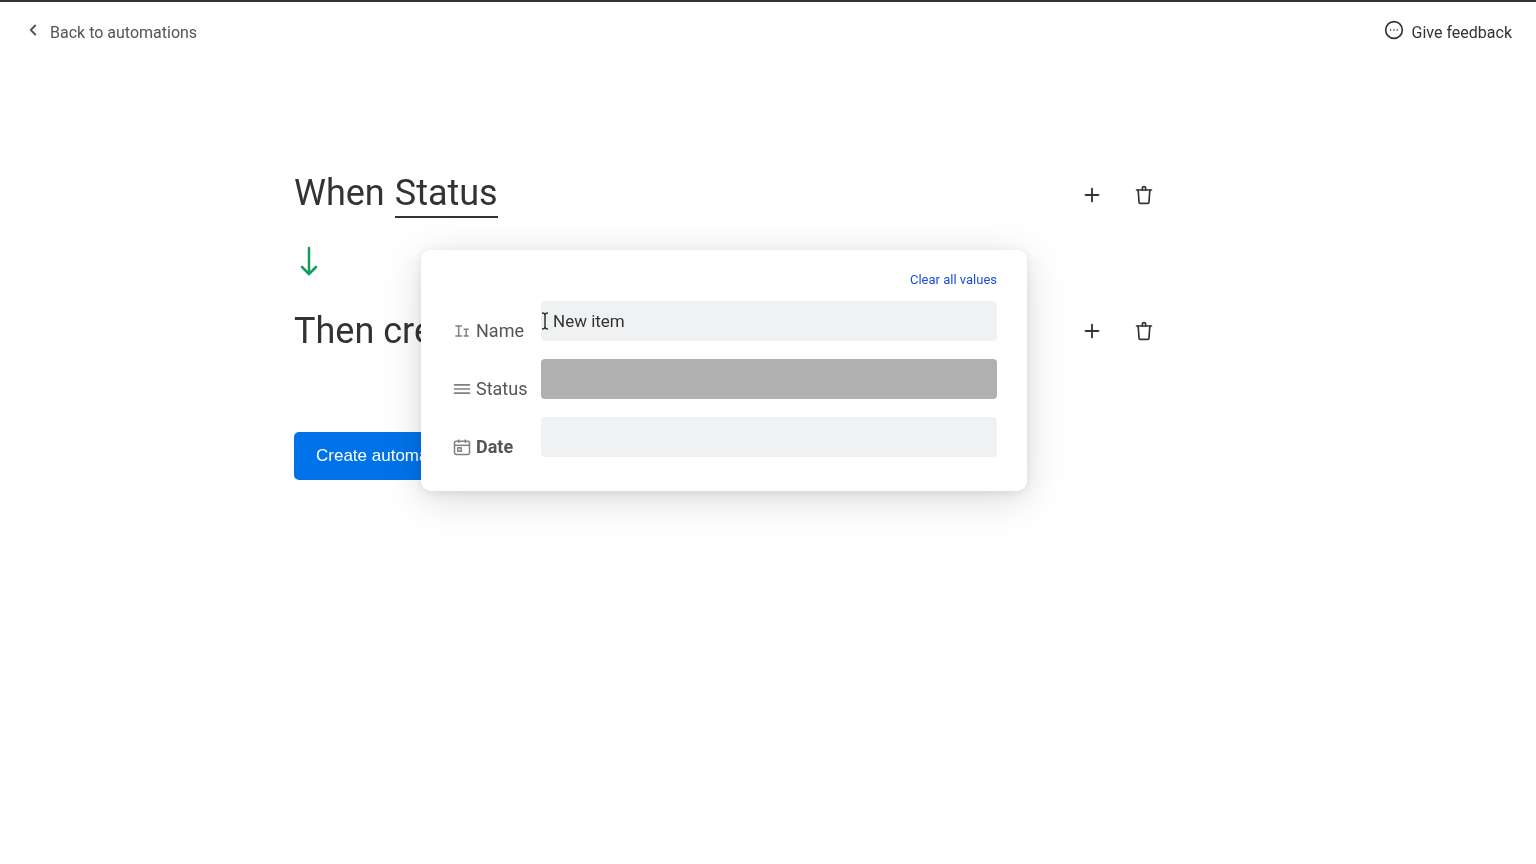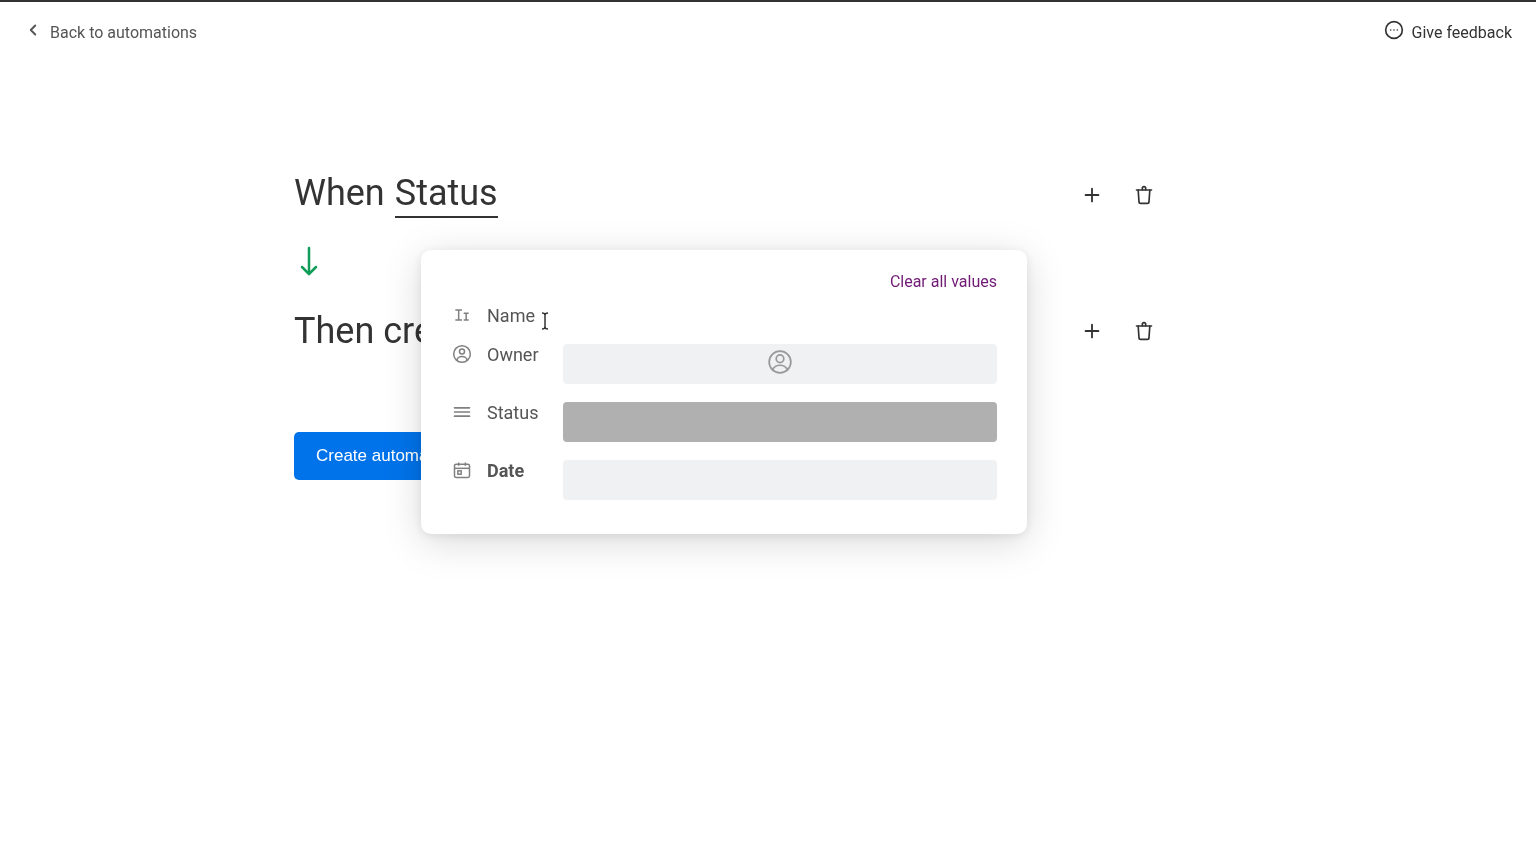--- a/index.html
+++ b/index.html
@@ -107,28 +107,28 @@
       box-shadow: 0 8px 40px rgba(0,0,0,0.15), 0 2px 10px rgba(0,0,0,0.08);
       padding: 22px 30px 30px 30px;
       z-index: 100;
     }
     .popup-header {
       display: flex;
       justify-content: flex-end;
       margin-bottom: 14px;
     }
     .clear-link {
-      color: #701a75;
-      font-size: 16px;
+      color: #1d4ed8;
+      font-size: 13px;
       cursor: pointer;
     }
     .popup-row {
       display: flex;
-      align-items: flex-start;
-      gap: 14px;
+      align-items: flex-end;
+      gap: 3px;
       margin-bottom: 18px;
     }
     .popup-row .icon-cell {
       width: 22px;
       display: flex;
       justify-content: center;
       color: #808080;
     }
     .popup-row .label-cell {
       width: 62px;
@@ -249,41 +249,25 @@
   </div>
 
   <div class="popup-row">
     <div class="icon-cell">
       <svg width="20" height="20" viewBox="0 0 24 24" fill="none" stroke="#808080" stroke-width="1.8">
           <path d="M4 6h8M8 6v12M4 18h8"></path>
           <path d="M14 10h6M17 10v8M14 18h6"></path>
         </svg>
     </div>
     <div class="label-cell">Name</div>
-  </div>
-
-  <div class="popup-row">
-    <div class="icon-cell">
-      <svg width="20" height="20" viewBox="0 0 24 24" fill="none" stroke="#808080" stroke-width="1.8">
-          <circle cx="12" cy="12" r="10"></circle>
-          <circle cx="12" cy="9" r="3"></circle>
-          <path d="M6 20c0-3 3-5 6-5s6 2 6 5"></path>
-        </svg>
-    </div>
-    <div class="label-cell">Owner</div>
-    <div class="input-cell centered">
-      <span>
-        <svg width="26" height="26" viewBox="0 0 24 24" fill="none" stroke="#999" stroke-width="1.6">
-            <circle cx="12" cy="12" r="10"></circle>
-            <circle cx="12" cy="9" r="3.5"></circle>
-            <path d="M5 20c1-4 5-5 7-5s6 1 7 5"></path>
-          </svg>
-      </span>
-    </div>
-  </div>
+    <div class="input-cell">
+      <span>New item</span>
+    </div>
+  </div>
+
 
   <div class="popup-row">
     <div class="icon-cell">
       <svg width="20" height="20" viewBox="0 0 24 24" fill="none" stroke="#808080" stroke-width="2" stroke-linecap="round">
           <line x1="3" y1="7" x2="21" y2="7"></line>
           <line x1="3" y1="12" x2="21" y2="12"></line>
           <line x1="3" y1="17" x2="21" y2="17"></line>
         </svg>
     </div>
     <div class="label-cell">Status</div>

